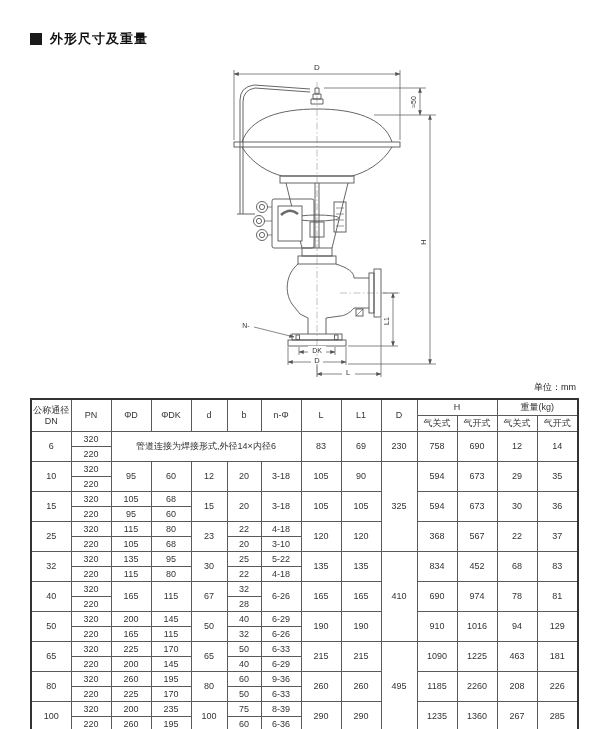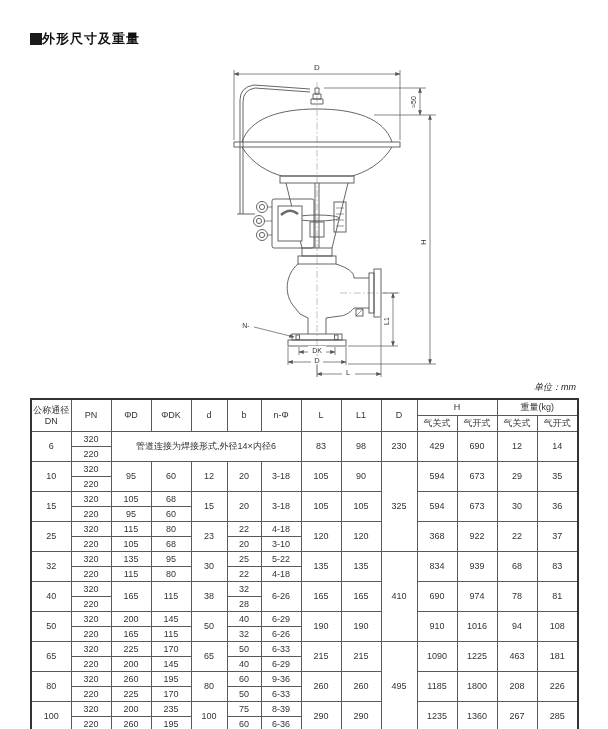--- a/index.html
+++ b/index.html
@@ -2,26 +2,26 @@
 <html><head>
 <meta charset="utf-8">
 <style>
   html,body{margin:0;padding:0;}
   body{
     width:608px;height:729px;position:relative;background:#ffffff;
     font-family:"Liberation Sans","DejaVu Sans",sans-serif;color:#333;
     overflow:hidden;
   }
   .title{
-    position:absolute;left:30px;top:30px;display:flex;align-items:center;
+    position:absolute;left:30px;top:30px;display:flex;align-items:center;gap:8px;
   }
   .title .sq{width:12px;height:12px;background:#1a1a1a;}
   .title .txt{font-size:13px;font-weight:bold;color:#111;letter-spacing:1px;}
   .unit{
-    position:absolute;top:381px;right:32px;font-size:9px;color:#222;font-style:italic;
+    position:absolute;top:381px;right:32px;font-size:9px;color:#222;
   }
   .dims-table{
     position:absolute;left:30px;top:398px;border-collapse:collapse;
     table-layout:fixed;width:547px;
   }
   .dims-table th,.dims-table td{
     border:1px solid #5a5a5a;text-align:center;vertical-align:middle;
     font-size:9px;font-weight:normal;color:#333;padding:0;height:14px;
     overflow:hidden;white-space:pre-line;line-height:1.15;
   }
@@ -186,23 +186,23 @@
         <th>气关式</th>
         <th>气开式</th>
       </tr>
     </thead>
   <tbody>
       <tr>
         <td rowspan="2">6</td>
         <td>320</td>
         <td rowspan="2" colspan="5">管道连接为焊接形式,外径14×内径6</td>
         <td rowspan="2">83</td>
-        <td rowspan="2">98</td>
+        <td rowspan="2">69</td>
         <td rowspan="2">230</td>
-        <td rowspan="2">429</td>
+        <td rowspan="2">758</td>
         <td rowspan="2">690</td>
         <td rowspan="2">12</td>
         <td rowspan="2">14</td>
       </tr>
       <tr>
         <td>220</td>
       </tr>
       <tr>
         <td rowspan="2">10</td>
         <td>320</td>
@@ -246,21 +246,21 @@
         <td rowspan="2">25</td>
         <td>320</td>
         <td>115</td>
         <td>80</td>
         <td rowspan="2">23</td>
         <td>22</td>
         <td>4-18</td>
         <td rowspan="2">120</td>
         <td rowspan="2">120</td>
         <td rowspan="2">368</td>
-        <td rowspan="2">922</td>
+        <td rowspan="2">567</td>
         <td rowspan="2">22</td>
         <td rowspan="2">37</td>
       </tr>
       <tr>
         <td>220</td>
         <td>105</td>
         <td>68</td>
         <td>20</td>
         <td>3-10</td>
       </tr>
@@ -269,37 +269,37 @@
         <td>320</td>
         <td>135</td>
         <td>95</td>
         <td rowspan="2">30</td>
         <td>25</td>
         <td>5-22</td>
         <td rowspan="2">135</td>
         <td rowspan="2">135</td>
         <td rowspan="6">410</td>
         <td rowspan="2">834</td>
-        <td rowspan="2">939</td>
+        <td rowspan="2">452</td>
         <td rowspan="2">68</td>
         <td rowspan="2">83</td>
       </tr>
       <tr>
         <td>220</td>
         <td>115</td>
         <td>80</td>
         <td>22</td>
         <td>4-18</td>
       </tr>
       <tr>
         <td rowspan="2">40</td>
         <td>320</td>
         <td rowspan="2">165</td>
         <td rowspan="2">115</td>
-        <td rowspan="2">38</td>
+        <td rowspan="2">67</td>
         <td>32</td>
         <td rowspan="2">6-26</td>
         <td rowspan="2">165</td>
         <td rowspan="2">165</td>
         <td rowspan="2">690</td>
         <td rowspan="2">974</td>
         <td rowspan="2">78</td>
         <td rowspan="2">81</td>
       </tr>
       <tr>
@@ -312,21 +312,21 @@
         <td>200</td>
         <td>145</td>
         <td rowspan="2">50</td>
         <td>40</td>
         <td>6-29</td>
         <td rowspan="2">190</td>
         <td rowspan="2">190</td>
         <td rowspan="2">910</td>
         <td rowspan="2">1016</td>
         <td rowspan="2">94</td>
-        <td rowspan="2">108</td>
+        <td rowspan="2">129</td>
       </tr>
       <tr>
         <td>220</td>
         <td>165</td>
         <td>115</td>
         <td>32</td>
         <td>6-26</td>
       </tr>
       <tr>
         <td rowspan="2">65</td>
@@ -355,21 +355,21 @@
         <td rowspan="2">80</td>
         <td>320</td>
         <td>260</td>
         <td>195</td>
         <td rowspan="2">80</td>
         <td>60</td>
         <td>9-36</td>
         <td rowspan="2">260</td>
         <td rowspan="2">260</td>
         <td rowspan="2">1185</td>
-        <td rowspan="2">1800</td>
+        <td rowspan="2">2260</td>
         <td rowspan="2">208</td>
         <td rowspan="2">226</td>
       </tr>
       <tr>
         <td>220</td>
         <td>225</td>
         <td>170</td>
         <td>50</td>
         <td>6-33</td>
       </tr>

